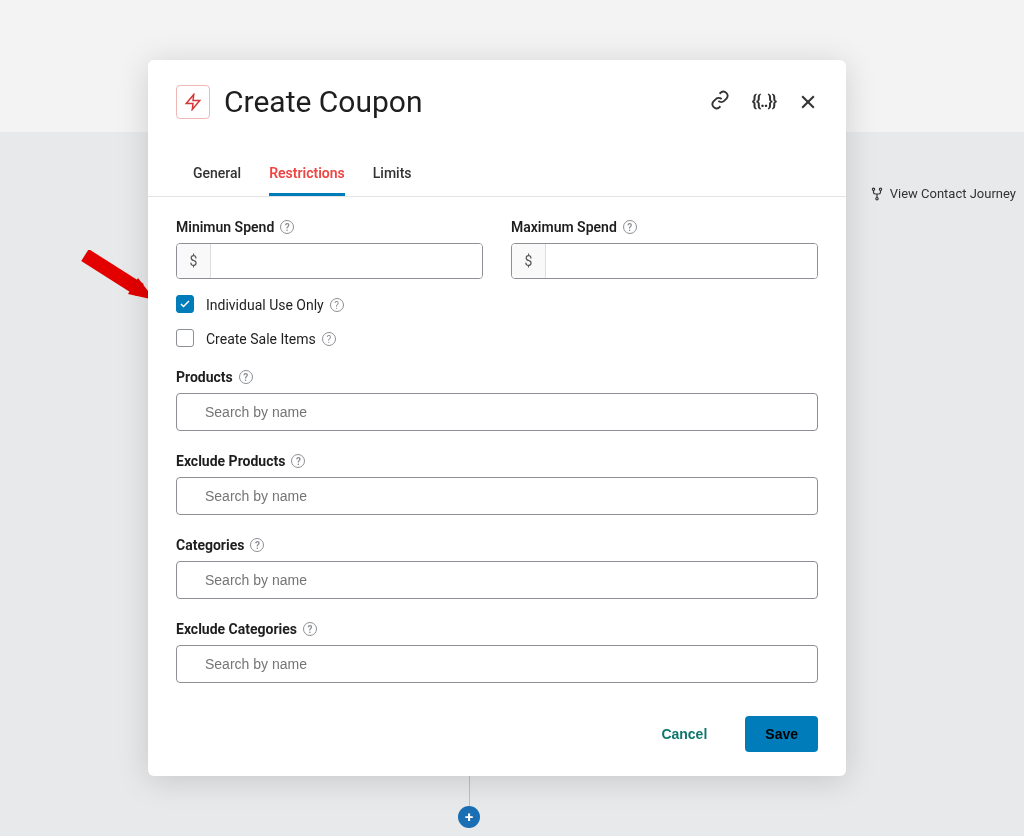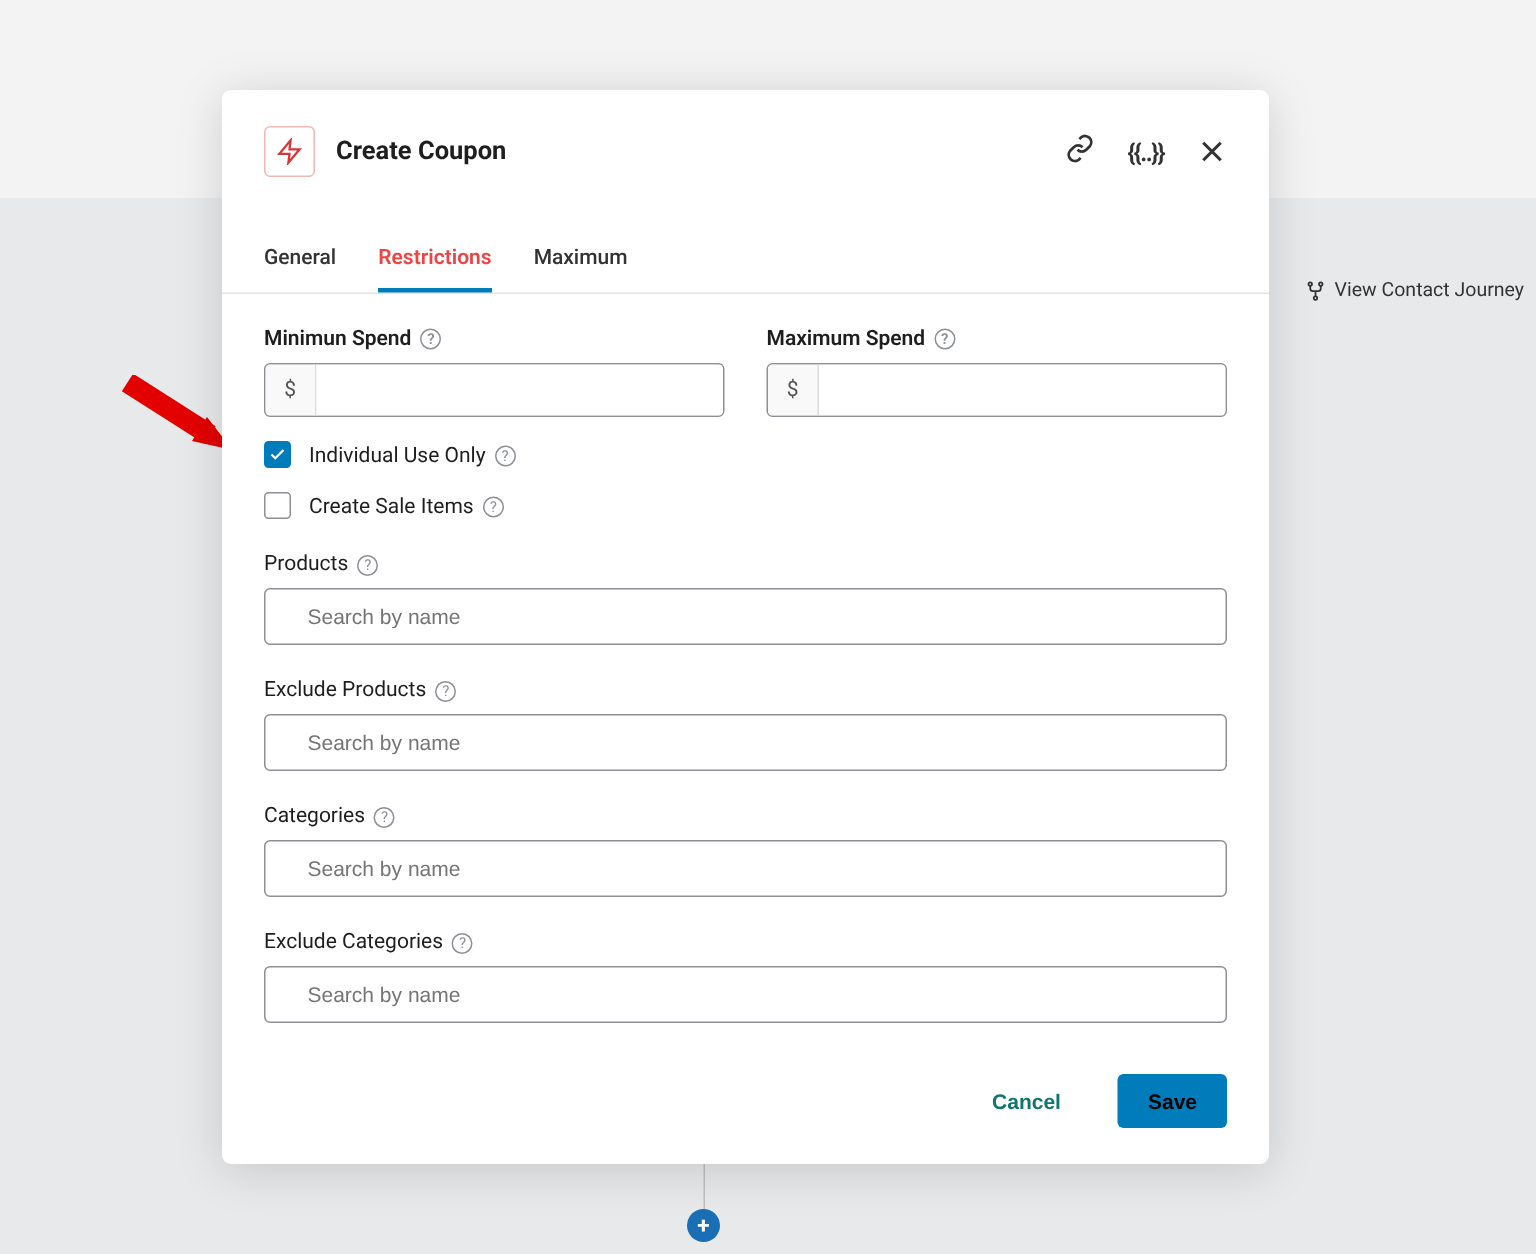--- a/index.html
+++ b/index.html
@@ -76,28 +76,28 @@
       display: flex; align-items: center; gap: 14px;
       padding: 24px 28px 10px 28px;
     }
     .modal-icon {
       width: 34px; height: 34px;
       border: 1px solid #f0b7b7;
       border-radius: 4px;
       display:flex; align-items:center; justify-content:center;
       color: #d63638;
     }
-    .modal-title { font-size: 17px; font-weight: 700; color: #1e1e1e; }
+    .modal-title { font-size: 30px; font-weight: 400; color: #1e1e1e; }
     .modal-header-actions { margin-left: auto; display:flex; gap: 22px; align-items:center;}
     .hicon { color: #333; cursor: pointer; }
     .merge-icon { font-weight: 700; font-size: 16px; letter-spacing: -1px;}
     .close-icon svg { display:block;}
     .modal-tabs {
       display:flex; gap: 28px;
-      padding: 0 28px;
+      padding: 0 45px;
       border-bottom: 1px solid #e4e4e5;
       margin-top: 24px;
     }
     .modal-tabs .mtab {
       padding: 12px 0; font-size: 14px; color: #333; font-weight: 500;
     }
     .modal-tabs .mtab.active {
       color: #ef4444; border-bottom: 3px solid #007cba; font-weight: 600;
     }
     .modal-body {
@@ -129,22 +129,22 @@
     .checkbox {
       width:18px; height:18px; border:1.5px solid #8c8f94; border-radius:3px;
       display:inline-flex; align-items:center; justify-content:center;
       background:#fff; flex-shrink:0;
     }
     .checkbox.checked { background:#007cba; border-color:#007cba; }
     .checkbox.checked svg { display:block; }
     .checkbox svg { display:none; stroke:#fff; }
     .check-label { font-size:14px; color:#1e1e1e; display:flex; align-items:center; gap:6px;}
     .section-label {
-      font-size:14px; font-weight:400; color:#1e1e1e;
-      display:flex; align-items:flex-end; gap:6px; margin-top:22px; margin-bottom:8px;
+      font-size:14px; font-weight:700; color:#1e1e1e;
+      display:flex; align-items:center; gap:6px; margin-top:22px; margin-bottom:8px;
     }
     .search-input {
       width:100%; height:38px; border:1px solid #8c8f94; border-radius:4px;
       padding:0 28px; font-size:14px; color:#333;
     }
     .search-input::placeholder { color:#757575; }
     .modal-footer {
       margin-top:auto; padding:20px 28px 24px 28px;
       display:flex; justify-content:flex-end; gap:18px;
       border-top: none;
@@ -238,21 +238,21 @@
             <line x1="5" y1="5" x2="19" y2="19"></line>
             <line x1="19" y1="5" x2="5" y2="19"></line>
           </svg>
       </span>
     </div>
   </div>
 
   <div class="modal-tabs">
     <span class="mtab">General</span>
     <span class="mtab active">Restrictions</span>
-    <span class="mtab">Maximum</span>
+    <span class="mtab">Limits</span>
   </div>
 
   <div class="modal-body">
     <div class="form-row">
       <div class="form-col">
         <div class="form-label">
           <span>Minimun Spend</span>
           <span class="info-icon">?</span>
         </div>
         <div class="currency-input">

